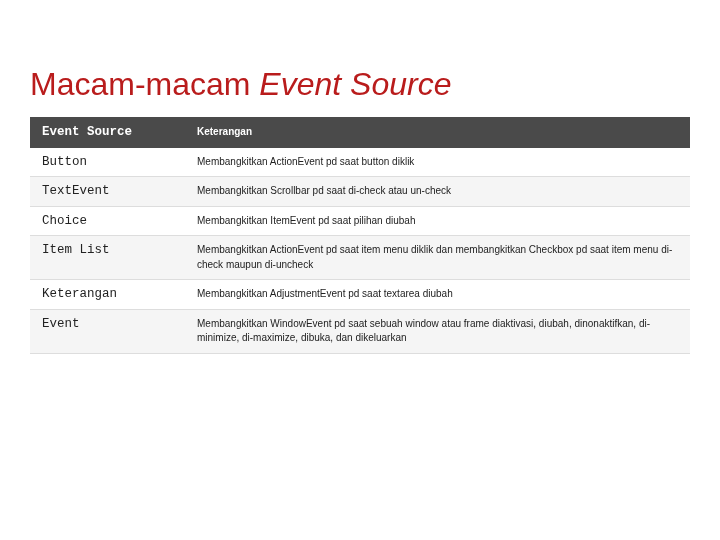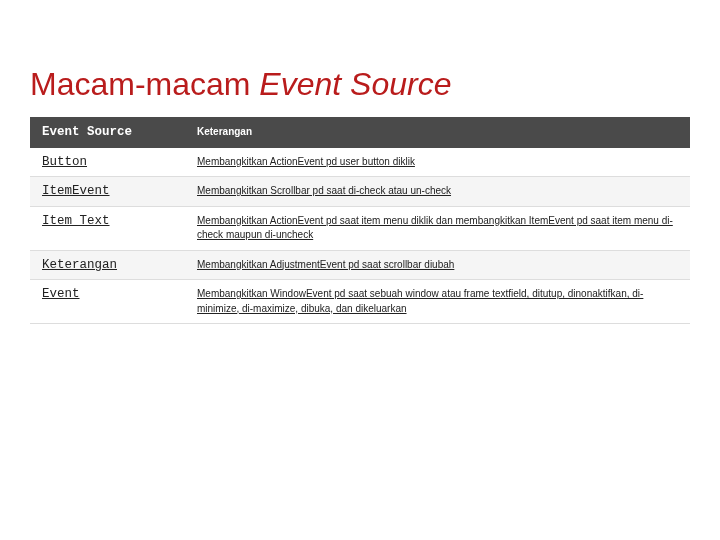--- a/index.html
+++ b/index.html
@@ -42,21 +42,20 @@
       background-color: #fff;
       border-bottom: 1px solid #ddd;
     }
     tbody tr:nth-child(even) {
       background-color: #f5f5f5;
     }
     tbody td {
       padding: 7px 12px;
       vertical-align: top;
       color: #222;
-      text-decoration: underline;
     }
     .col-event {
       width: 155px;
       font-family: 'Courier New', monospace;
       font-size: 12.5px;
       white-space: nowrap;
     }
     .col-keterangan {
       font-size: 10px;
       line-height: 1.45;
@@ -73,33 +72,37 @@
   <table>
     <thead>
       <tr>
         <th class="col-event">Event Source</th>
         <th class="col-keterangan">Keterangan</th>
       </tr>
     </thead>
     <tbody id="table-body">
     <tr>
           <td class="col-event">Button</td>
-          <td class="col-keterangan">Membangkitkan ActionEvent pd user button diklik</td>
+          <td class="col-keterangan">Membangkitkan ActionEvent pd saat button diklik</td>
         </tr>
         <tr>
-          <td class="col-event">ItemEvent</td>
+          <td class="col-event">TextEvent</td>
           <td class="col-keterangan">Membangkitkan Scrollbar pd saat di-check atau un-check</td>
         </tr>
         <tr>
-          <td class="col-event">Item Text</td>
-          <td class="col-keterangan">Membangkitkan ActionEvent pd saat item menu diklik dan membangkitkan ItemEvent pd saat item menu di-check maupun di-uncheck</td>
+          <td class="col-event">Choice</td>
+          <td class="col-keterangan">Membangkitkan ItemEvent pd saat pilihan diubah</td>
+        </tr>
+        <tr>
+          <td class="col-event">Item List</td>
+          <td class="col-keterangan">Membangkitkan ActionEvent pd saat item menu diklik dan membangkitkan Checkbox pd saat item menu di-check maupun di-uncheck</td>
         </tr>
         <tr>
           <td class="col-event">Keterangan</td>
-          <td class="col-keterangan">Membangkitkan AdjustmentEvent pd saat scrollbar diubah</td>
+          <td class="col-keterangan">Membangkitkan AdjustmentEvent pd saat textarea diubah</td>
         </tr>
         <tr>
           <td class="col-event">Event</td>
-          <td class="col-keterangan">Membangkitkan WindowEvent pd saat sebuah window atau frame textfield, ditutup, dinonaktifkan, di-minimize, di-maximize, dibuka, dan dikeluarkan</td>
+          <td class="col-keterangan">Membangkitkan WindowEvent pd saat sebuah window atau frame diaktivasi, diubah, dinonaktifkan, di-minimize, di-maximize, dibuka, dan dikeluarkan</td>
         </tr>
       </tbody>
   </table>
 </div>
 
 </body></html>

